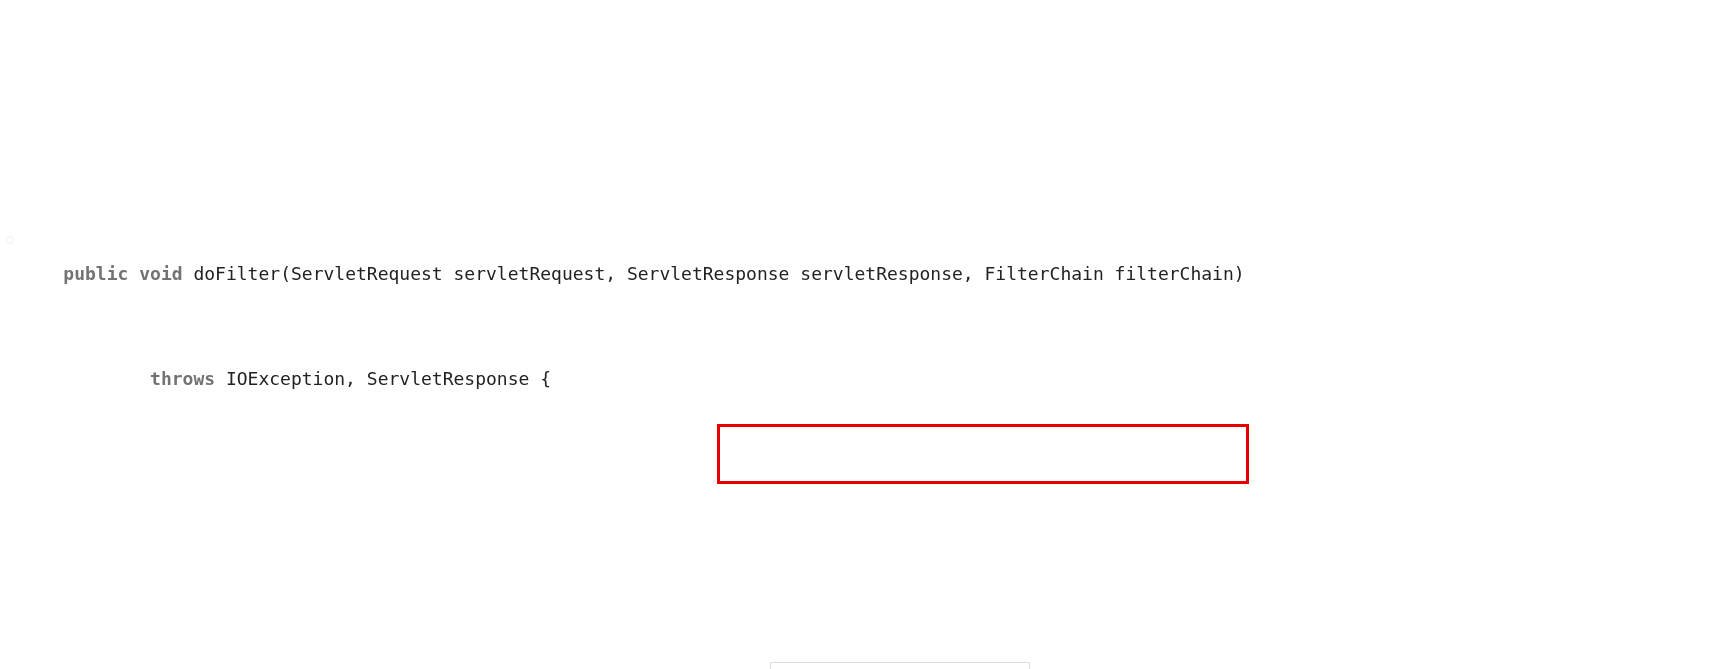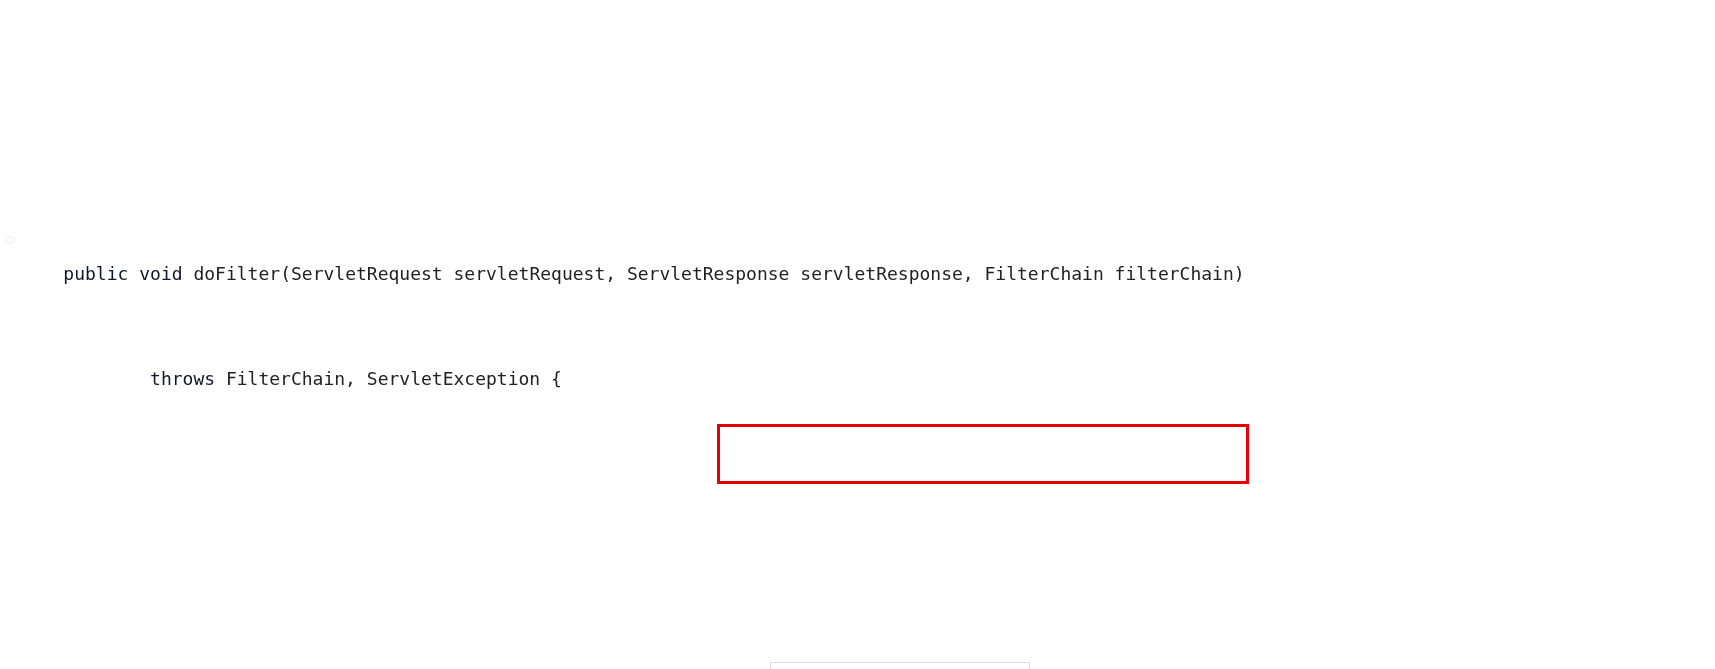--- a/index.html
+++ b/index.html
@@ -21,22 +21,22 @@
       position: relative;
     }
     .line {
       display: block;
       padding-left: 20px;
     }
     .annotation {
       color: #9a7d00;
     }
     .keyword {
-      color: #0f172a;
-      font-weight: normal;
+      color: #737373;
+      font-weight: bold;
     }
     .plain {
       color: #222;
     }
     .red-box {
       position: absolute;
       border: 3px solid #e60000;
       pointer-events: none;
       z-index: 10;
     }
@@ -61,21 +61,21 @@
     }
   </style>
 </head>
 <body>
 
 
 
 <div class="code-container">
   <span class="gutter-hint" style="top:76px;">○</span>
   <span class="line">    <span class="keyword">public</span> <span class="keyword">void</span><span class="plain"> doFilter(ServletRequest servletRequest, ServletResponse servletResponse, FilterChain filterChain)</span></span>
-  <span class="line">            <span class="keyword">throws</span><span class="plain"> FilterChain, ServletException {</span></span>
+  <span class="line">            <span class="keyword">throws</span><span class="plain"> IOException, ServletResponse {</span></span>
   
   
   
   
   
   
   
   
   
   

